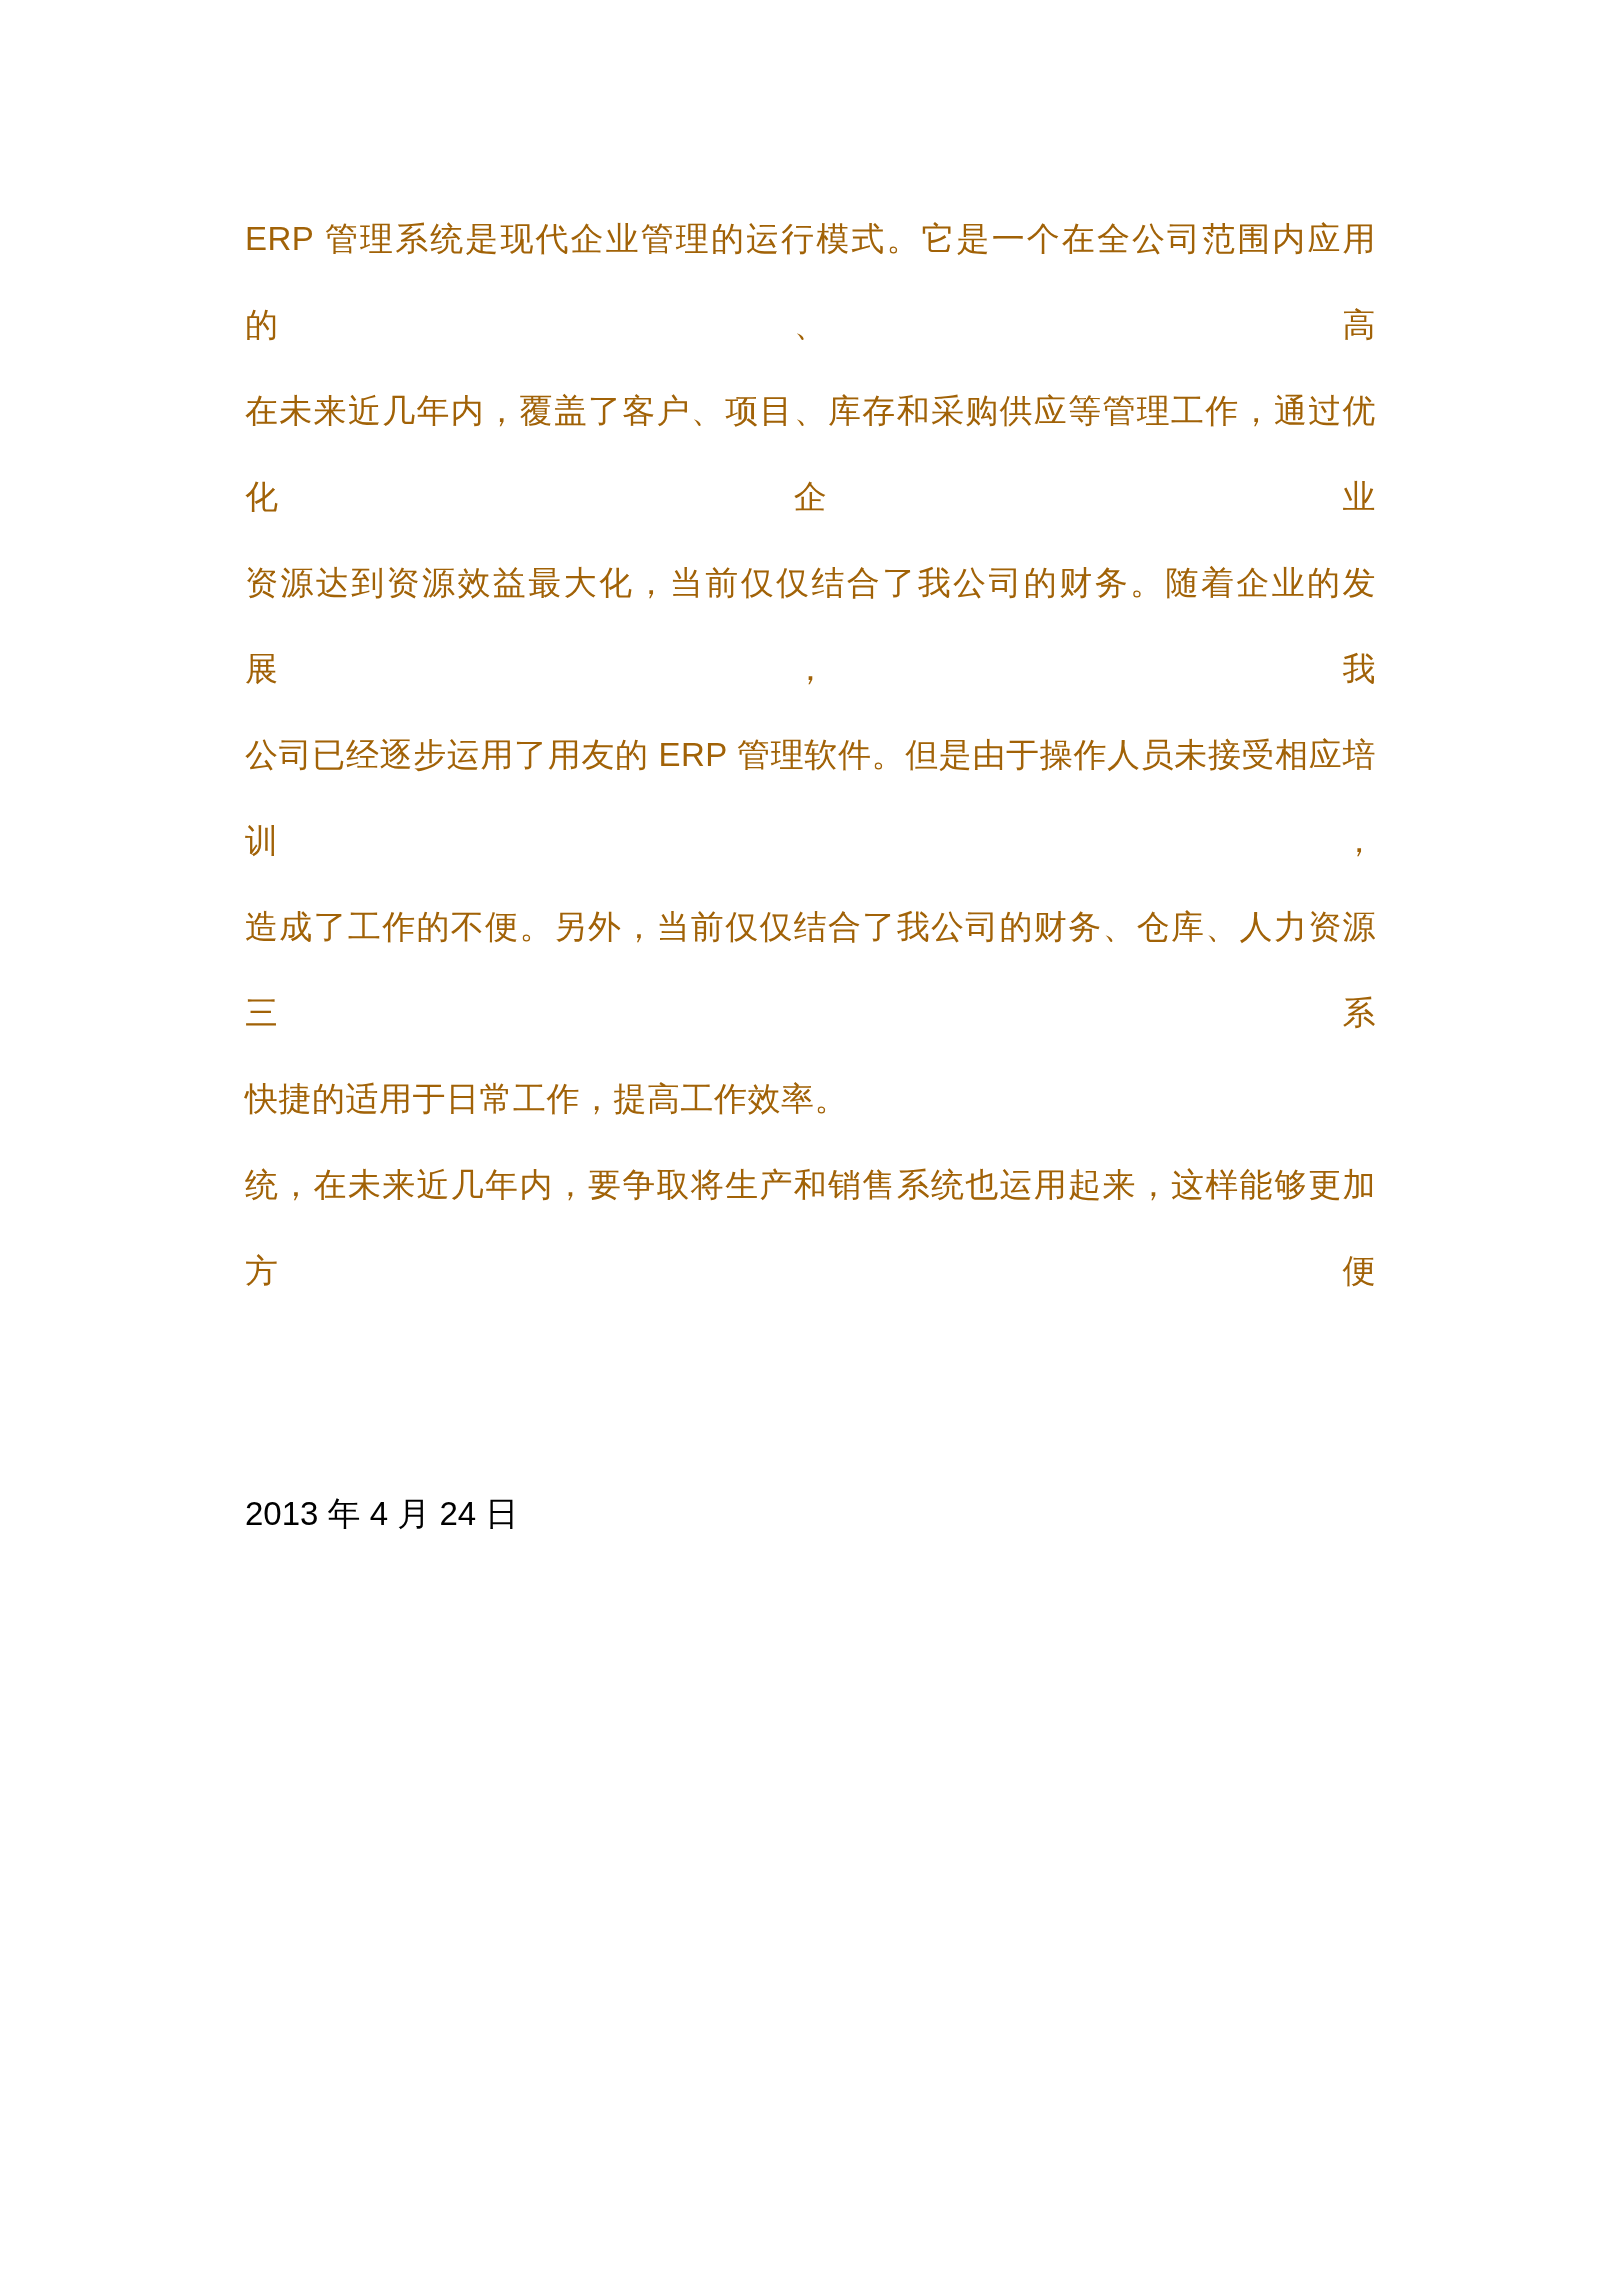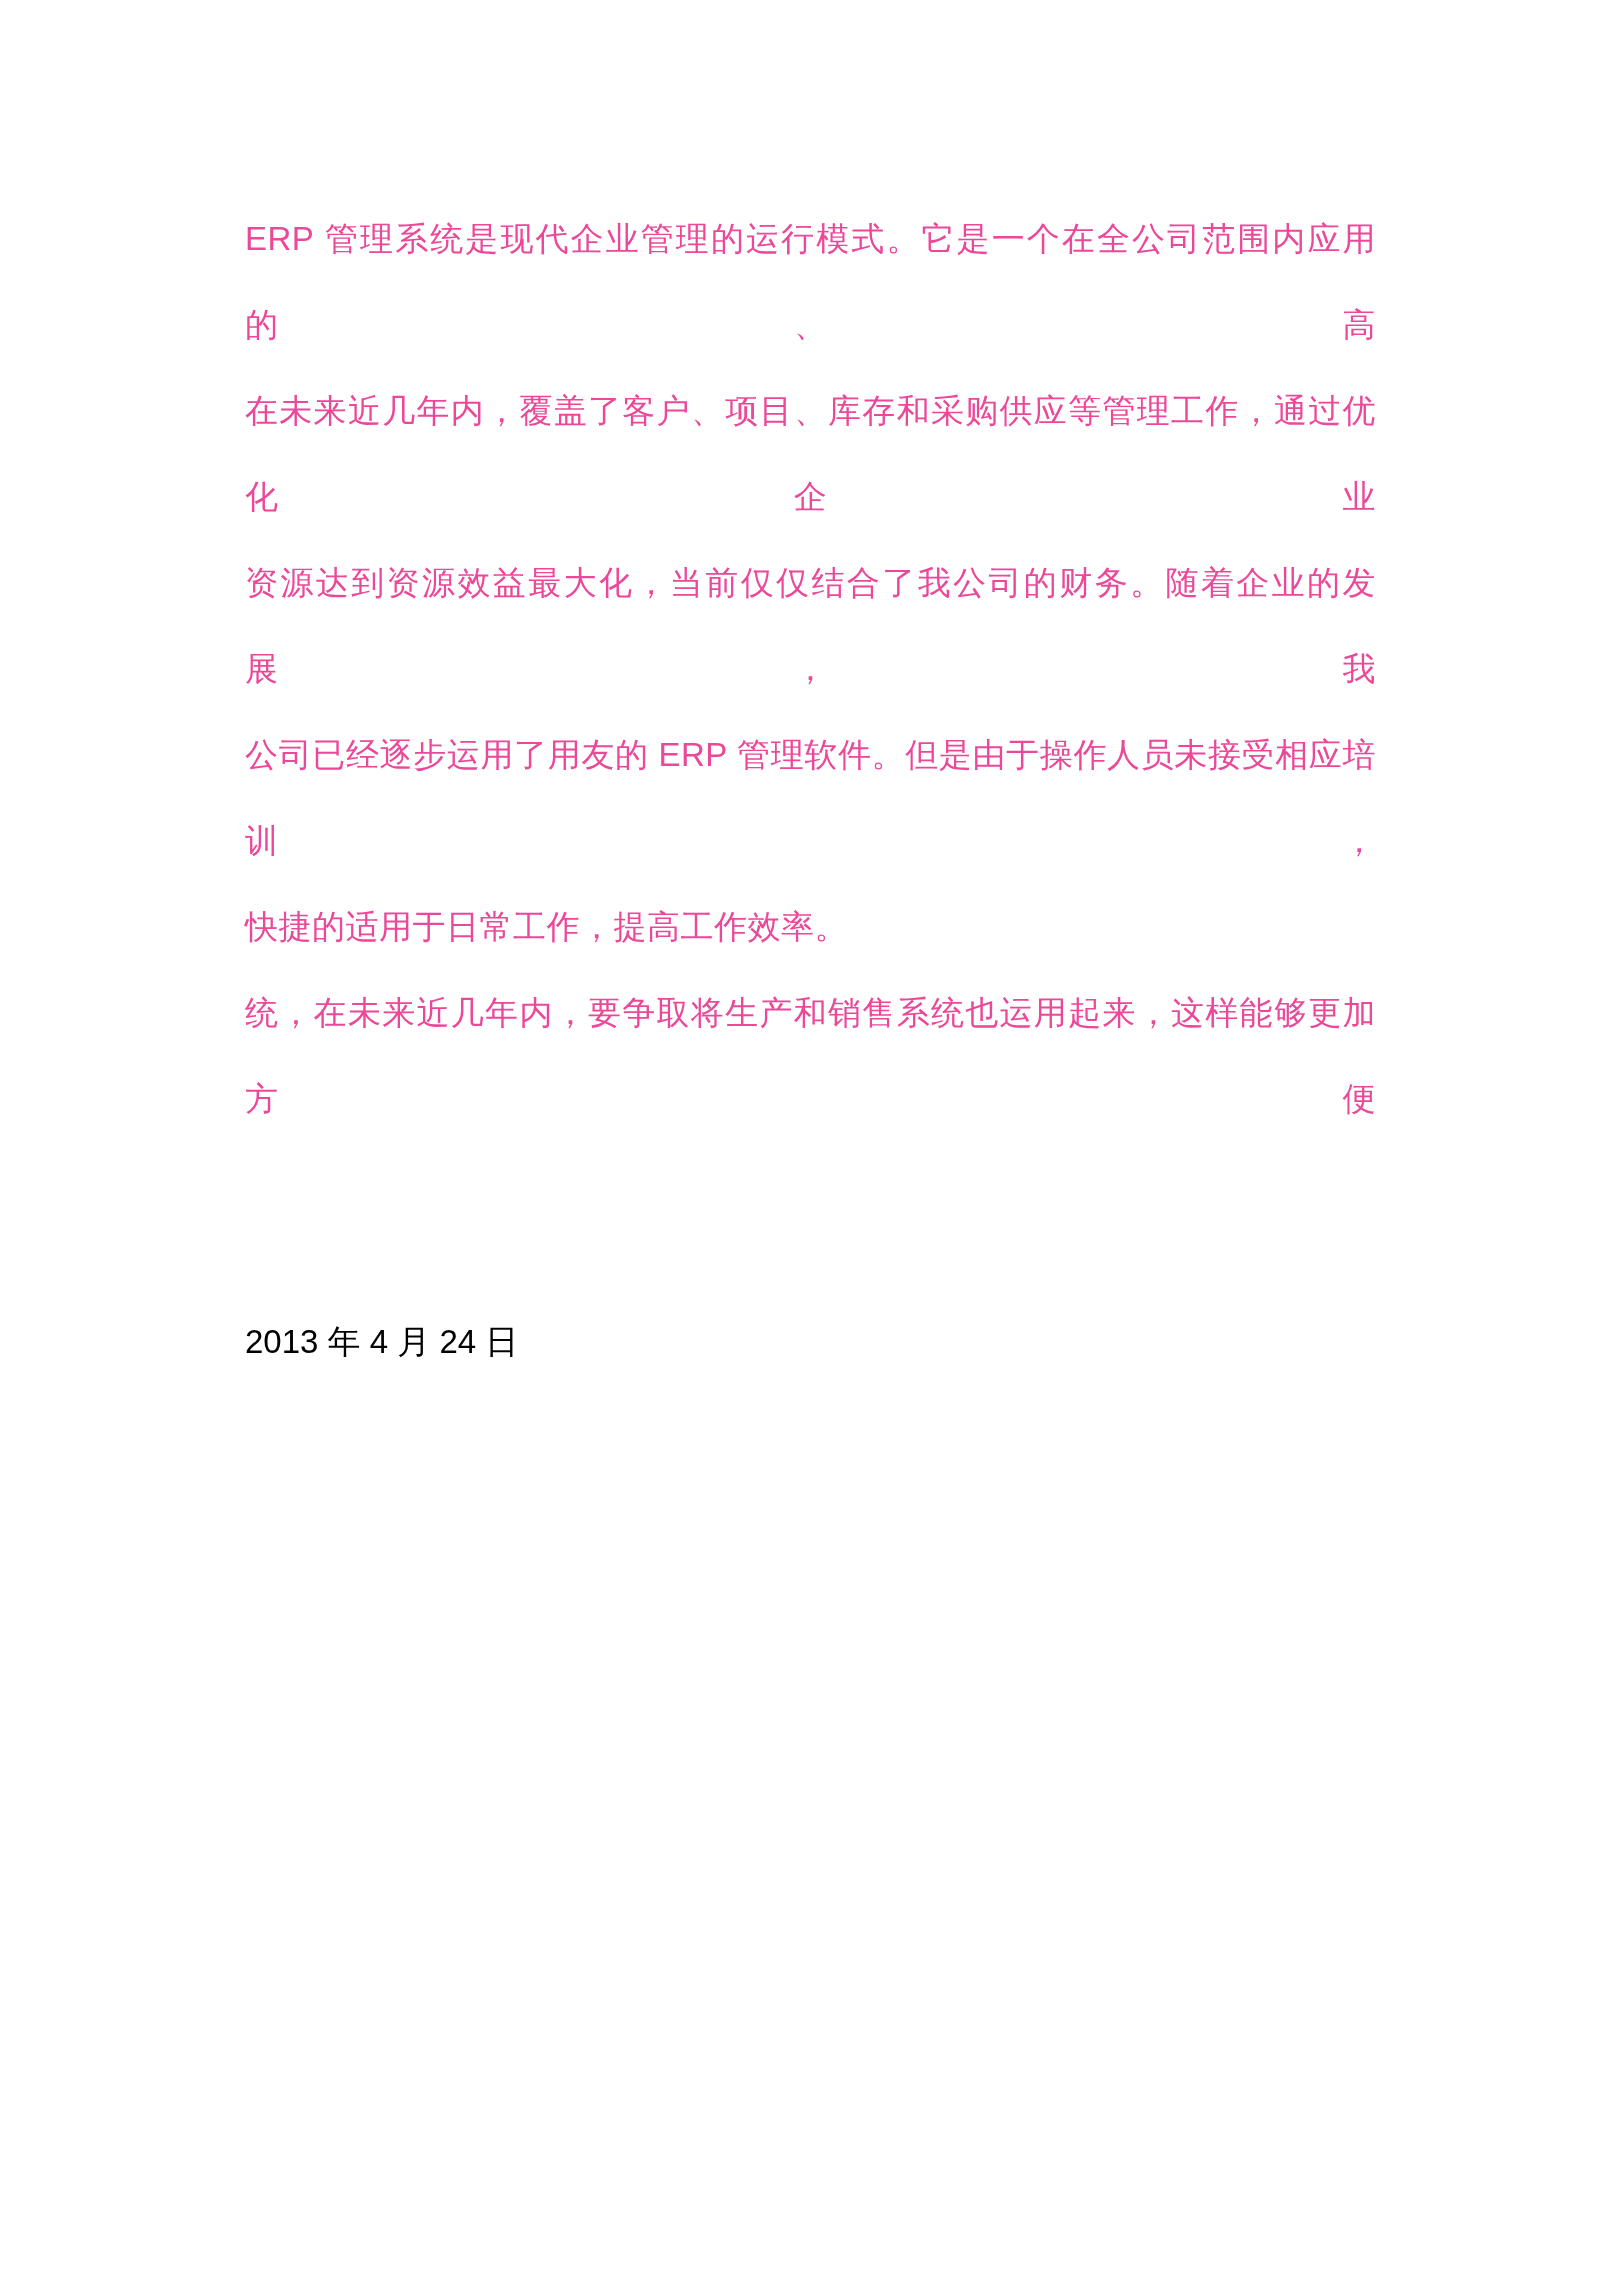--- a/index.html
+++ b/index.html
@@ -22,21 +22,21 @@
     font-size: 33px;
     color: #000000;
   }
   .para {
     width: 100%;
   }
   .line {
     display: block;
     width: 100%;
     line-height: 86px;
-    color: #ec4899;
+    color: #a16207;
     letter-spacing: 0.5px;
   }
   
   .line.justify-full {
     text-align: justify;
     text-align-last: justify;
   }
   
   .line.justify-last-left {
     text-align: left;
@@ -50,19 +50,20 @@
 </style>
 </head>
 <body>
 
 <div class="page">
   <div class="para">
     <div class="line justify-full">ERP 管理系统是现代企业管理的运行模式。它是一个在全公司范围内应用的、高</div>
     <div class="line justify-full">在未来近几年内，覆盖了客户、项目、库存和采购供应等管理工作，通过优化企业</div>
     <div class="line justify-full">资源达到资源效益最大化，当前仅仅结合了我公司的财务。随着企业的发展，我</div>
     <div class="line justify-full">公司已经逐步运用了用友的 ERP 管理软件。但是由于操作人员未接受相应培训，</div>
+    <div class="line justify-full">造成了工作的不便。另外，当前仅仅结合了我公司的财务、仓库、人力资源三系</div>
     <div class="line justify-last-left">快捷的适用于日常工作，提高工作效率。</div>
     <div class="line justify-full">统，在未来近几年内，要争取将生产和销售系统也运用起来，这样能够更加方便</div>
   </div>
 
   <div class="date-line">2013 年 4 月 24 日</div>
 </div>
 
 
 </body></html>

